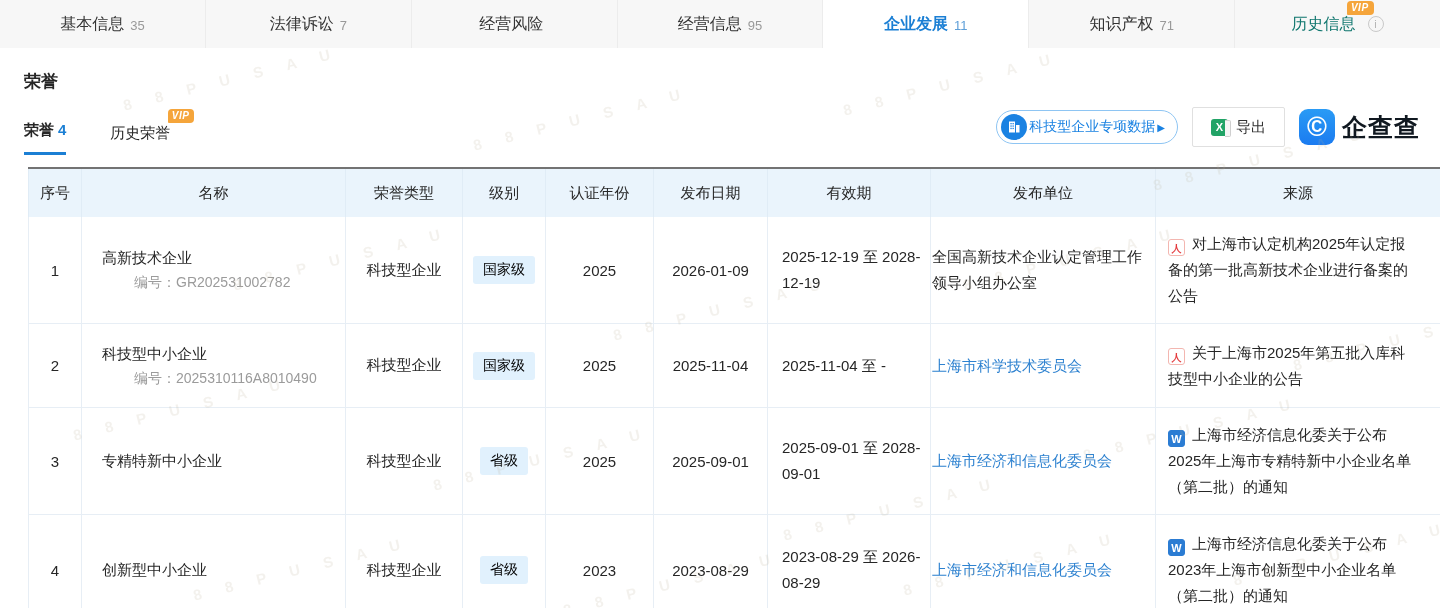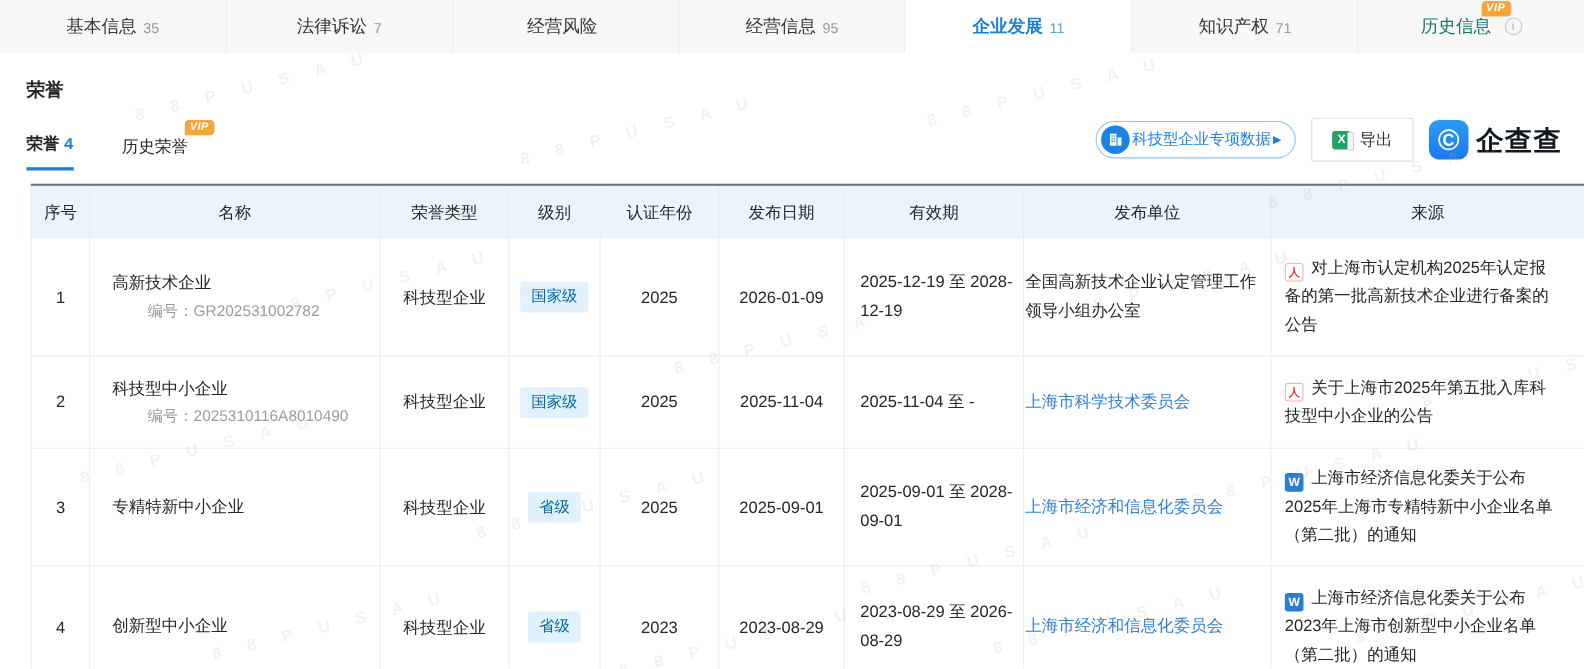--- a/index.html
+++ b/index.html
@@ -23,21 +23,21 @@
   .info-icon { width:16px; height:16px; border:1px solid #c9c9c9; border-radius:50%;
     color:#b5b5b5; font-size:11px; line-height:14px; text-align:center; display:inline-block; margin-left:6px; }
 
   
   .content { padding:0; position:relative; }
   .sec-title { font-size:17px; font-weight:bold; margin:22px 0 0 24px; }
   .subbar { display:flex; justify-content:space-between; align-items:flex-end;
     margin:14px 20px 0 24px; }
   .subtabs { display:flex; gap:44px; align-items:flex-end; }
   .subtab { font-size:15px; padding-bottom:12px; cursor:pointer; position:relative; }
-  .subtab.on { font-weight:bold; border-bottom:3px solid #1b7fd4;font-family:Liberation Mono, monospace; }
+  .subtab.on { font-weight:bold; border-bottom:3px solid #1b7fd4; }
   .subtab.on .num { color:#1b7fd4; margin-left:4px; }
   .subtab .vip-badge { top:-15px; right:-24px; }
 
   .actions { display:flex; align-items:center; gap:14px; padding-bottom:8px; }
   .pill-btn { display:flex; align-items:center; height:34px; border:1px solid #8ec5f3;
     border-radius:18px; padding:0 12px 0 4px; color:#1a82e2; font-size:14px; gap:2px;
     background:#fff; cursor:pointer; white-space:nowrap; }
   .pill-btn .circle { width:26px; height:26px; border-radius:50%; background:#1a82e2;
     display:flex; align-items:center; justify-content:center; }
   .pill-btn .arrow { font-size:10px; }
@@ -66,21 +66,21 @@
   .t-head { border-top:2px solid #737373; }
   .t-body .t-row.r1 .t-cell { min-height:107px; }
   .t-body .t-row.r2 .t-cell { min-height:84px; }
   .t-body .t-row.r3 .t-cell { min-height:106px; }
   .t-body .t-row.r4 .t-cell { min-height:110px; border-bottom:none; }
   .cell-left { align-items:flex-start; text-align:left; }
   .c-name { padding-left:20px;justify-content:center; }
   .c-name .nm { line-height:24px; }
   .c-name .code { color:#9b9b9b; font-size:14px; line-height:24px;margin-left:32px; }
   .c-name .code:empty { display:none; }
-  .level-badge { display:inline-block; background:#e1f1fd; color:#0369a1; font-size:14px;
+  .level-badge { display:inline-block; background:#e1f1fd; color:#000000; font-size:14px;
     padding:5px 10px; border-radius:3px; }
   .c-valid { padding-left:14px; line-height:26px; }
   .c-issuer { padding-left:1px; line-height:26px; padding-right:10px; }
   .c-issuer.link { color:#2e82d0; cursor:pointer; }
   .c-source { padding-left:12px; padding-right:22px; display:block; line-height:26px;
     padding-top:14px; padding-bottom:14px; align-self:stretch; display:flex;
     flex-direction:row; justify-content:flex-start; }
   .c-source .src-inner { display:block; text-align:left; width:100%; align-self:center; cursor:pointer; }
   .doc-icon { display:inline-block; width:17px; height:17px; border-radius:3px; font-size:11px;
     font-weight:bold; text-align:center; line-height:16px; margin-right:7px; vertical-align:-3px; }

